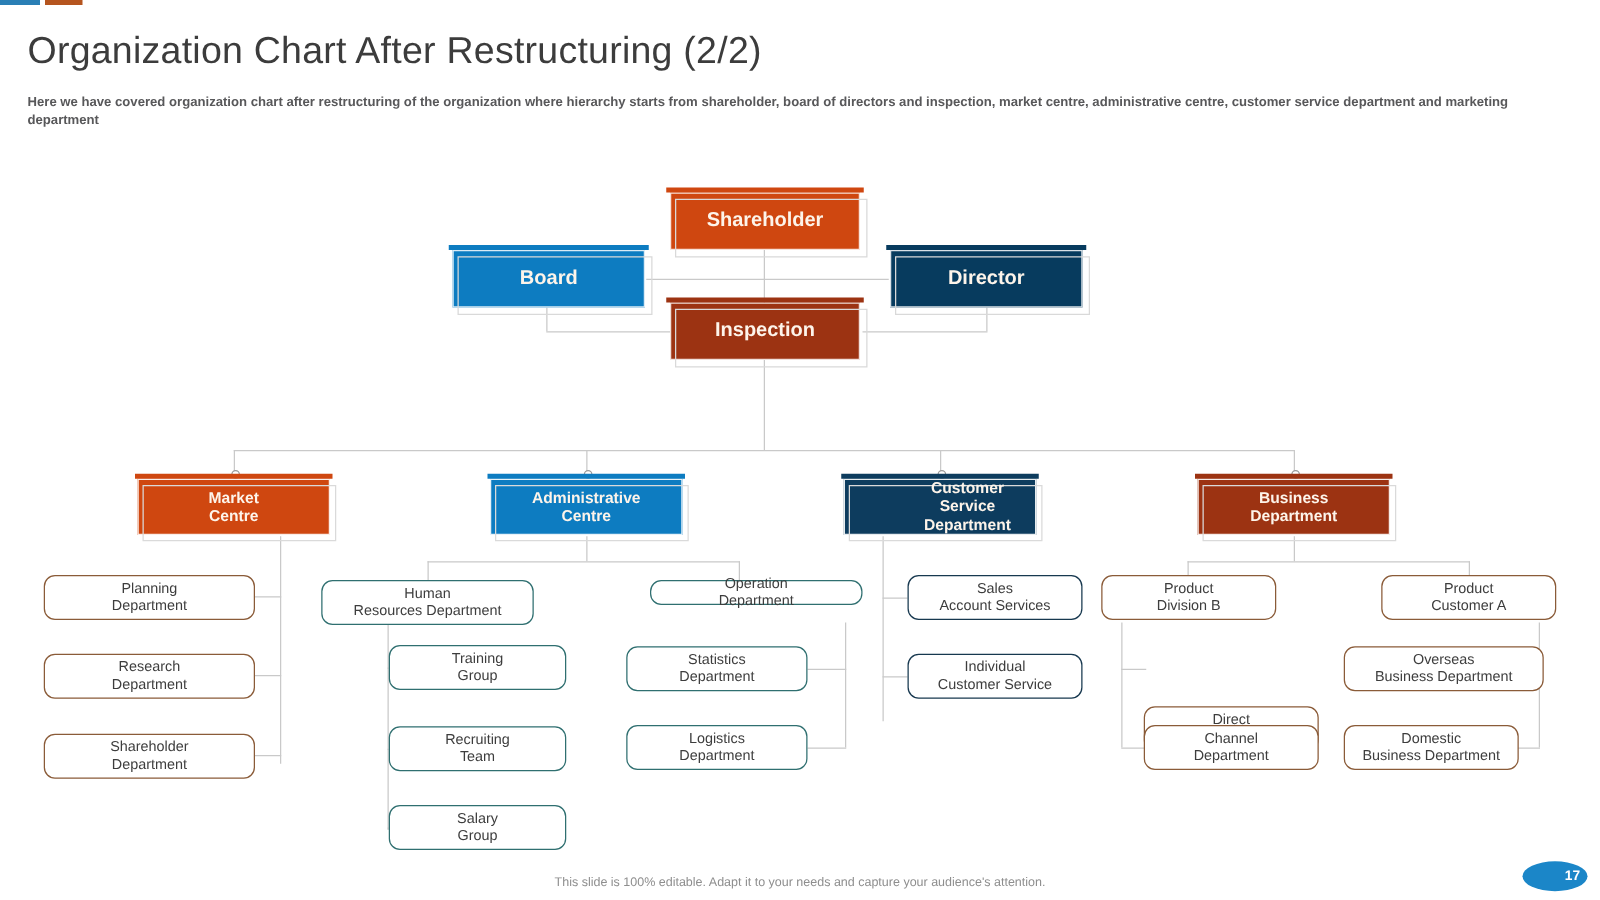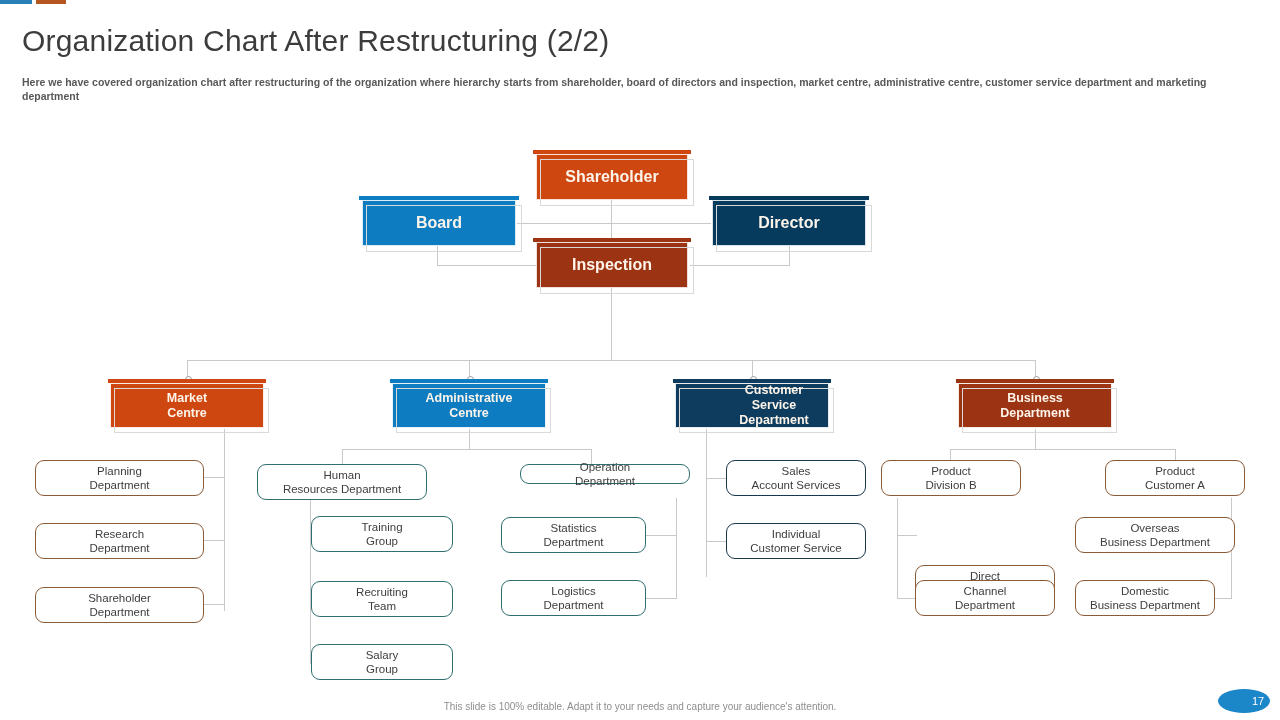--- a/index.html
+++ b/index.html
@@ -92,21 +92,21 @@
   
   .footer-note{
     position:absolute;left:0;bottom:8px;width:1280px;text-align:center;
     font-size:10px;color:#8e8e8e;
   }
   .page-badge{
     position:absolute;right:10px;bottom:7px;
     width:24px;height:24px;border-radius:50%;
     background:#1b86c8;color:#ffffff;
     display:flex;align-items:center;justify-content:center;
-    font-size:11px;font-weight:normal;padding-left:28px;
+    font-size:11px;font-weight:bold;padding-left:28px;
   }
 </style>
 </head>
 <body>
 
 <div class="accent-wrap">
   <div class="accent-blue"></div>
   <div class="accent-orange"></div>
 </div>
 

